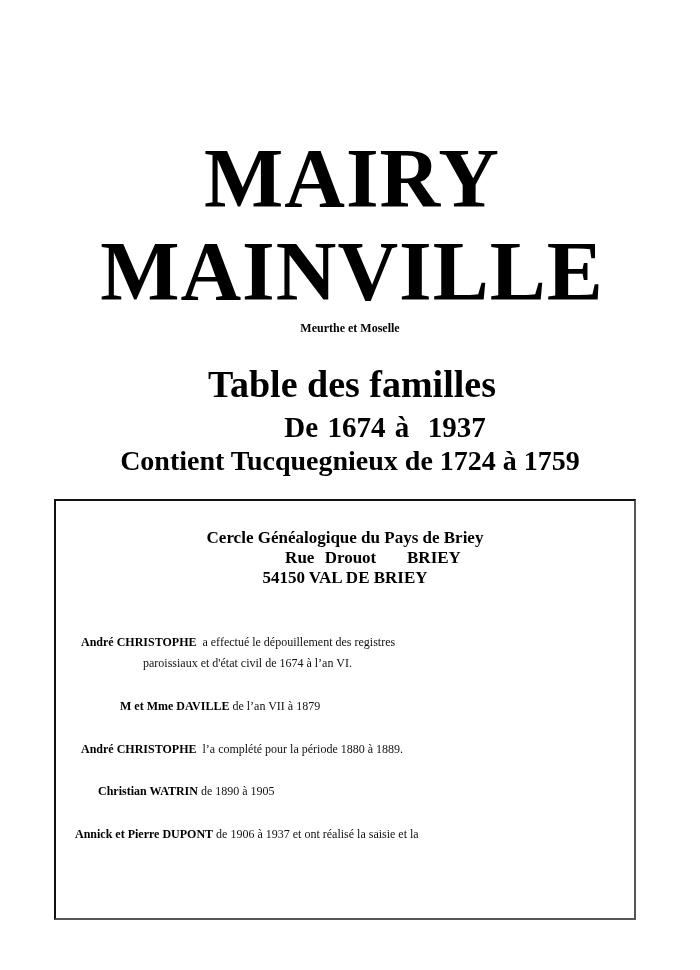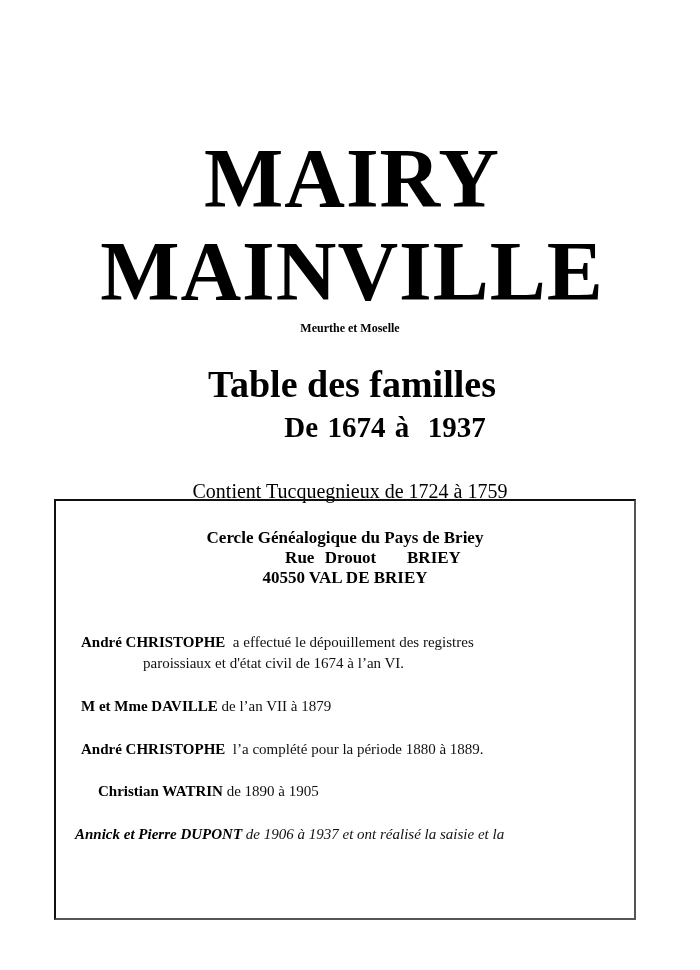--- a/index.html
+++ b/index.html
@@ -54,23 +54,23 @@
       left: 2px;
     }
     .date-range {
       top: 410px;
       font-size: 29px;
       font-weight: bold;
       line-height: 34px;
       word-spacing: 2px;
     }
     .contains {
-      top: 477px;
-      font-size: 20px;
-      font-weight: normal;
+      top: 447px;
+      font-size: 28px;
+      font-weight: bold;
       line-height: 28px;
     }
     .credits-box {
       position: absolute;
       left: 54px;
       top: 499px;
       width: 578px;
       height: 417px;
       border: 2px solid #111111;
       border-right-color: #555555;
@@ -85,55 +85,55 @@
       font-size: 17px;
       font-weight: bold;
       line-height: 20px;
       white-space: nowrap;
     }
     .org-name { top: 27px; }
     .org-street { top: 47px; word-spacing: 6px; padding-left: 28px; }
     .org-city { top: 67px; }
     .credit {
       position: absolute;
-      font-size: 15px;
+      font-size: 12px;
       line-height: 21px;
       white-space: nowrap;
       color: #111111;
     }
     .credit b { font-weight: bold; color: #000000; }
     .c1 { left: 25px; top: 131px; }
     .c1b { left: 87px; top: 152px; }
     .c2 { left: 25px; top: 195px; }
     .c3 { left: 25px; top: 238px; }
     .c4 { left: 20px; top: 280px; margin-left: 22px; }
-    .c5 { left: 19px; top: 323px; font-style: italic; }
+    .c5 { left: 19px; top: 323px; }
     .c5b { left: 24px; top: 345px; }
   </style>
 </head>
 <body>
 
 <div>
 
   <div class="abs center title-1">MAIRY</div>
   <div class="abs center title-2">MAINVILLE</div>
   <div class="abs center region">Meurthe et Moselle</div>
   <div class="abs center table-title">Table des familles</div>
   <div class="abs center date-range" style="white-space: pre; padding-left: 35px;">De 1674 à  1937</div>
   <div class="abs center contains">Contient Tucquegnieux de 1724 à 1759</div>
 
   <div class="credits-box">
     <div class="org org-name">Cercle Généalogique du Pays de Briey</div>
     <div class="org org-street" style="white-space: pre;">Rue Drouot   BRIEY</div>
-    <div class="org org-city">40550 VAL DE BRIEY</div>
+    <div class="org org-city">54150 VAL DE BRIEY</div>
 
     <div class="credit c1" style="white-space: pre;"><b>André CHRISTOPHE</b><span>  a effectué le dépouillement des registres</span></div>
     <div class="credit c1b">paroissiaux et d'état civil de 1674 à l’an VI.</div>
 
-    <div class="credit c2" style="white-space: pre;"><b>M et Mme DAVILLE</b><span> de l’an VII à 1879</span></div>
+    <div class="credit c2" style="white-space: pre; margin-left: 39px;"><b>M et Mme DAVILLE</b><span> de l’an VII à 1879</span></div>
 
     <div class="credit c3" style="white-space: pre;"><b>André CHRISTOPHE</b><span>  l’a complété pour la période 1880 à 1889.</span></div>
 
     <div class="credit c4" style="white-space: pre;"><b>Christian WATRIN</b><span> de 1890 à 1905</span></div>
 
     <div class="credit c5" style="white-space: pre;"><b>Annick et Pierre DUPONT</b><span> de 1906 à 1937 et ont réalisé la saisie et la</span></div>
   </div>
 
 </div>
 

